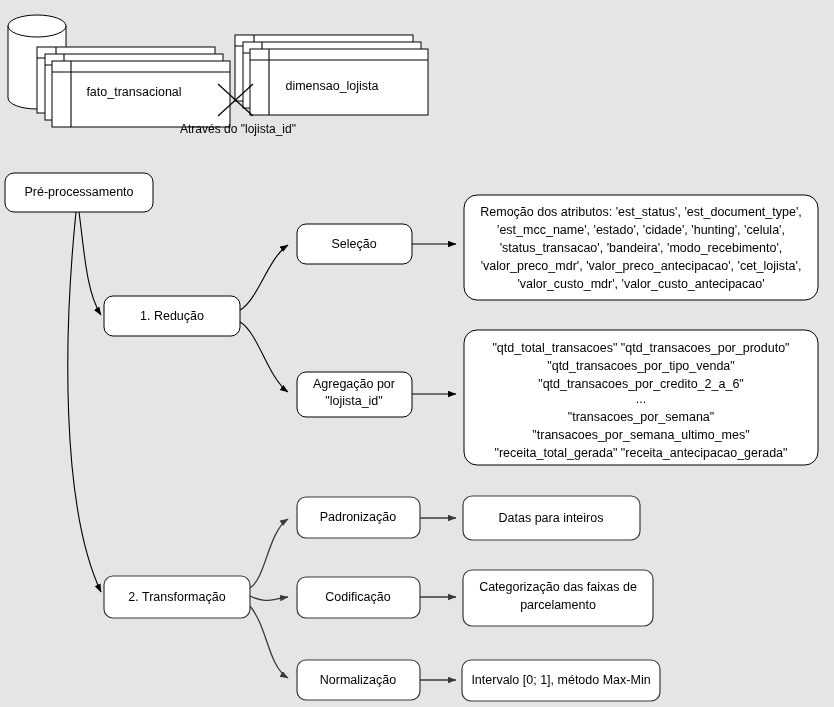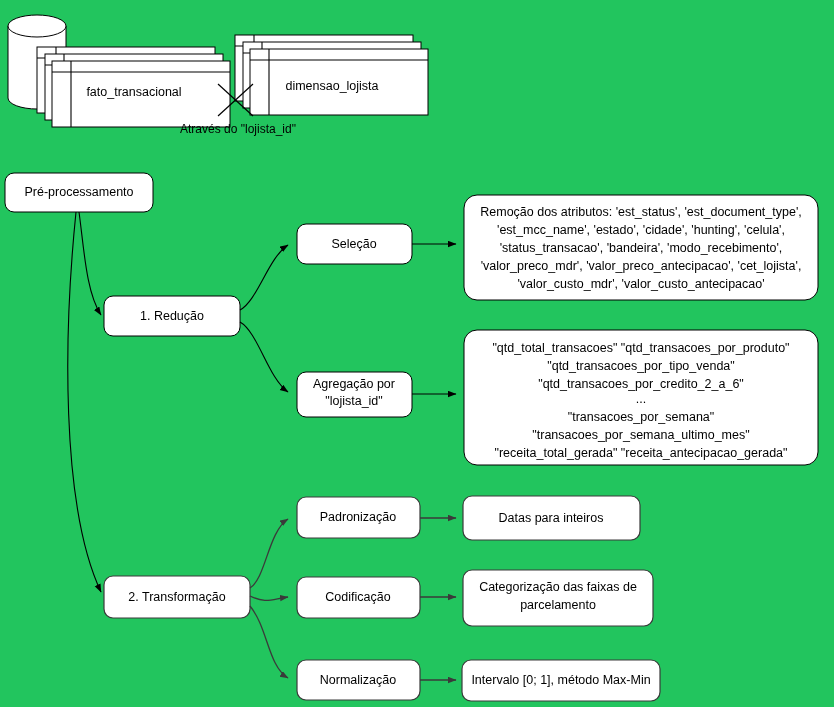--- a/index.html
+++ b/index.html
@@ -7,21 +7,21 @@
     padding: 0;
     background: #ffffff;
   }
   body {
     font-family: "Liberation Sans", sans-serif;
   }
   #canvas {
     position: relative;
     width: 834px;
     height: 707px;
-    background: #22c55e;
+    background: #e5e5e5;
     overflow: hidden;
   }
   svg {
     display: block;
   }
   .diagram-svg {
     position: absolute;
     left: 0;
     top: 0;
   }

